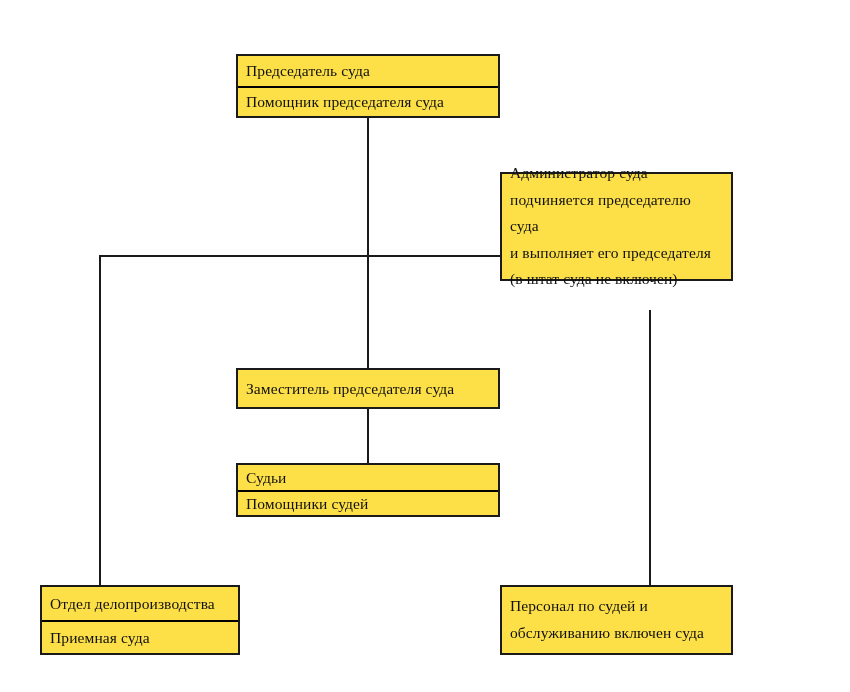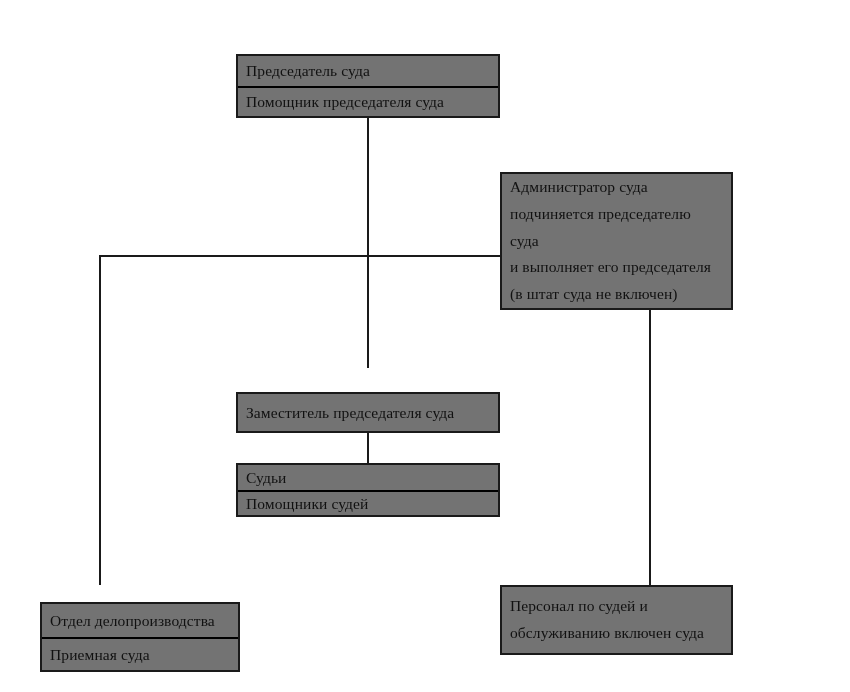--- a/index.html
+++ b/index.html
@@ -11,21 +11,21 @@
     position: relative;
     width: 850px;
     height: 692px;
     background: #ffffff;
     font-family: "Liberation Serif", "DejaVu Serif", serif;
     overflow: hidden;
   }
   .node {
     position: absolute;
     border: 2px solid #1a1a1a;
-    background: #737373;
+    background: #fde047;
     box-sizing: border-box;
     display: flex;
     flex-direction: column;
     z-index: 2;
   }
   .cell {
     box-sizing: border-box;
     display: flex;
     align-items: center;
     padding: 0 8px;
@@ -73,40 +73,40 @@
 
   <div class="connector v-line" style="left:367px; top:409px; height:54px;"></div>
 
   <div class="connector v-line" style="left:649px; top:310px; height:275px;"></div>
 
   <div class="node" style="left:236px; top:54px; width:264px; height:64px;">
     <div class="cell" style="height:50%;">Председатель суда</div>
     <div class="cell divider-top" style="height:50%;">Помощник председателя суда</div>
   </div>
 
-  <div class="node" style="left:500px; top:172px; width:233px; height:138px;">
+  <div class="node" style="left:500px; top:172px; width:233px; height:109px;">
     <div class="multiline">
       <div class="line">Администратор суда</div>
       <div class="line">подчиняется председателю</div>
       <div class="line">суда</div>
       <div class="line">и выполняет его председателя</div>
       <div class="line">(в штат суда не включен)</div>
     </div>
   </div>
 
-  <div class="node" style="left:236px; top:368px; width:264px; height:41px;margin-top:24px;">
+  <div class="node" style="left:236px; top:368px; width:264px; height:41px;">
     <div class="cell" style="height:100%;">Заместитель председателя суда</div>
   </div>
 
   <div class="node" style="left:236px; top:463px; width:264px; height:54px;justify-content:center;">
     <div class="cell" style="height:50%;">Судьи</div>
     <div class="cell divider-top" style="height:50%;">Помощники судей</div>
   </div>
 
-  <div class="node" style="left:40px; top:585px; width:200px; height:70px;margin-top:17px;">
+  <div class="node" style="left:40px; top:585px; width:200px; height:70px;">
     <div class="cell" style="height:50%;">Отдел делопроизводства</div>
     <div class="cell divider-top" style="height:50%;text-align:right;">Приемная суда</div>
   </div>
 
   <div class="node" style="left:500px; top:585px; width:233px; height:70px;">
     <div class="multiline">
       <div class="line">Персонал по судей и</div>
       <div class="line">обслуживанию включен суда</div>
     </div>
   </div>

